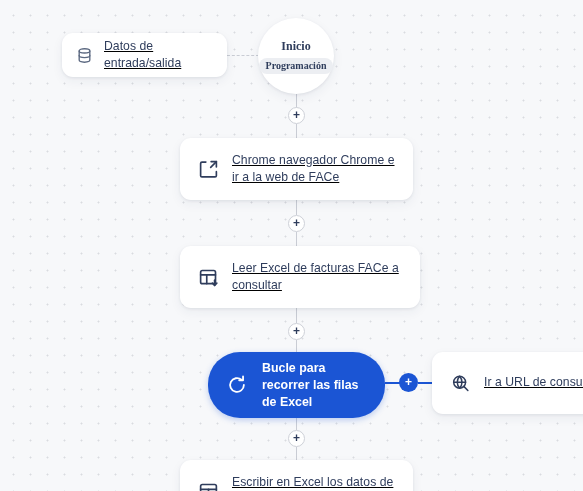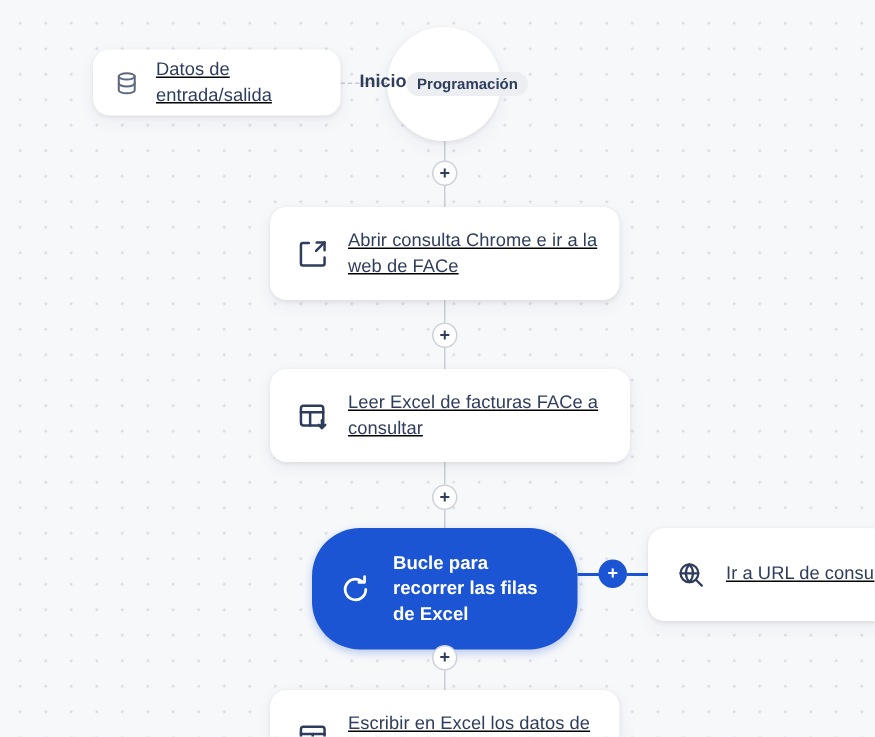--- a/index.html
+++ b/index.html
@@ -133,23 +133,24 @@
     position: absolute;
     left: 258px;
     top: 18px;
     width: 76px;
     height: 76px;
     border-radius: 50%;
     background: #ffffff;
     box-shadow: 0 1px 3px rgba(40,50,80,0.09), 0 4px 12px rgba(40,50,80,0.06);
     z-index: 3;
     display: flex;
-    flex-direction: row;
+    flex-direction: column;
     align-items: center;
     justify-content: center;
+    font-family: Liberation Serif, serif;
   }
   #start-node .title {
     font-size: 12px;
     font-weight: 700;
     color: #2f3d5c;
     margin-bottom: 4px;
   }
   #start-node .badge {
     font-size: 10px;
     font-weight: 700;
@@ -164,21 +165,21 @@
   #card-chrome { left: 180px; top: 138px; width: 233px; height: 62px; }
   #card-excel  { left: 180px; top: 246px; width: 240px; height: 62px; }
   #card-write  { left: 180px; top: 460px; width: 233px; height: 62px; }
 
   
   #loop-node {
     position: absolute;
     left: 208px;
     top: 352px;
     width: 177px;
-    height: 81px;
+    height: 66px;
     border-radius: 32px;
     background: #1b55d4;
     display: flex;
     align-items: center;
     z-index: 3;
     box-shadow: 0 2px 6px rgba(27,85,212,0.28);
   }
   #loop-node .ico {
     flex: 0 0 auto;
     width: 22px; height: 22px;
@@ -256,21 +257,21 @@
   </div>
 
   <div class="card" id="card-chrome">
     <span class="ico">
       <svg width="21" height="21" viewBox="0 0 24 24" fill="none" stroke="currentColor" stroke-width="1.9" stroke-linecap="round" stroke-linejoin="round">
         <path d="M9 3.5H4.5A1.5 1.5 0 0 0 3 5v14a1.5 1.5 0 0 0 1.5 1.5h15A1.5 1.5 0 0 0 21 19v-4.5"></path>
         <path d="M14.5 9.5 21 3"></path>
         <path d="M15 3h6v6"></path>
       </svg>
     </span>
-    <span class="label">Abrir consulta Chrome e ir a la web de FACe</span>
+    <span class="label">Chrome navegador Chrome e ir a la web de FACe</span>
   </div>
 
   <div class="card" id="card-excel">
     <span class="ico">
       <svg width="21" height="21" viewBox="0 0 24 24" fill="none" stroke="currentColor" stroke-width="1.9" stroke-linecap="round" stroke-linejoin="round">
         <rect x="3" y="4" width="17" height="15" rx="2"></rect>
         <path d="M3 9h17"></path>
         <path d="M10 9v10"></path>
         <path d="M19 15v6"></path>
         <path d="M16.5 18.5 19 21l2.5-2.5"></path>

